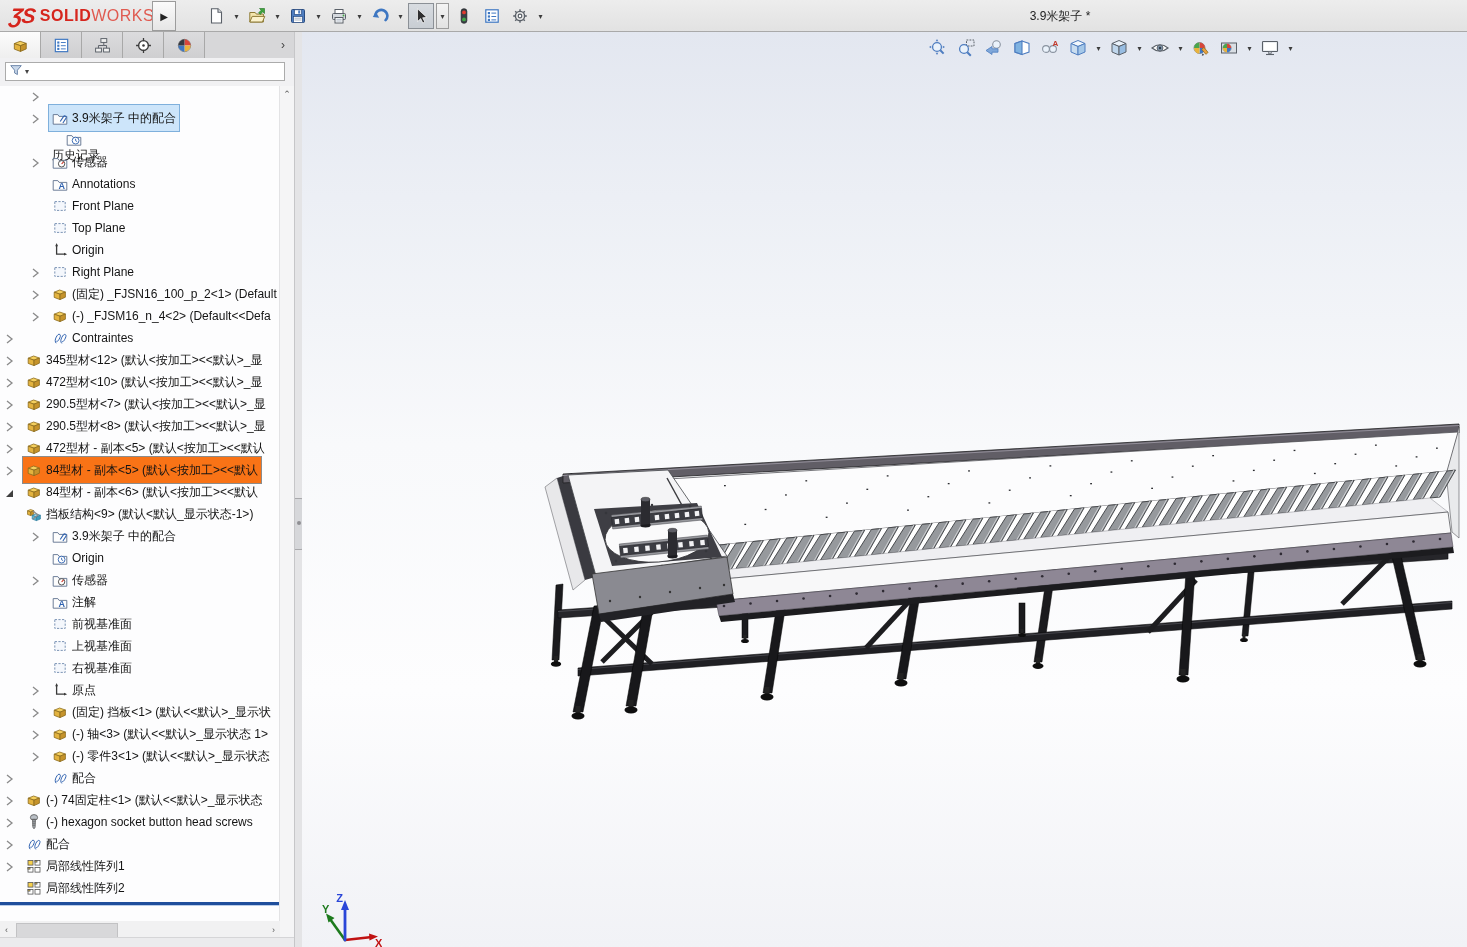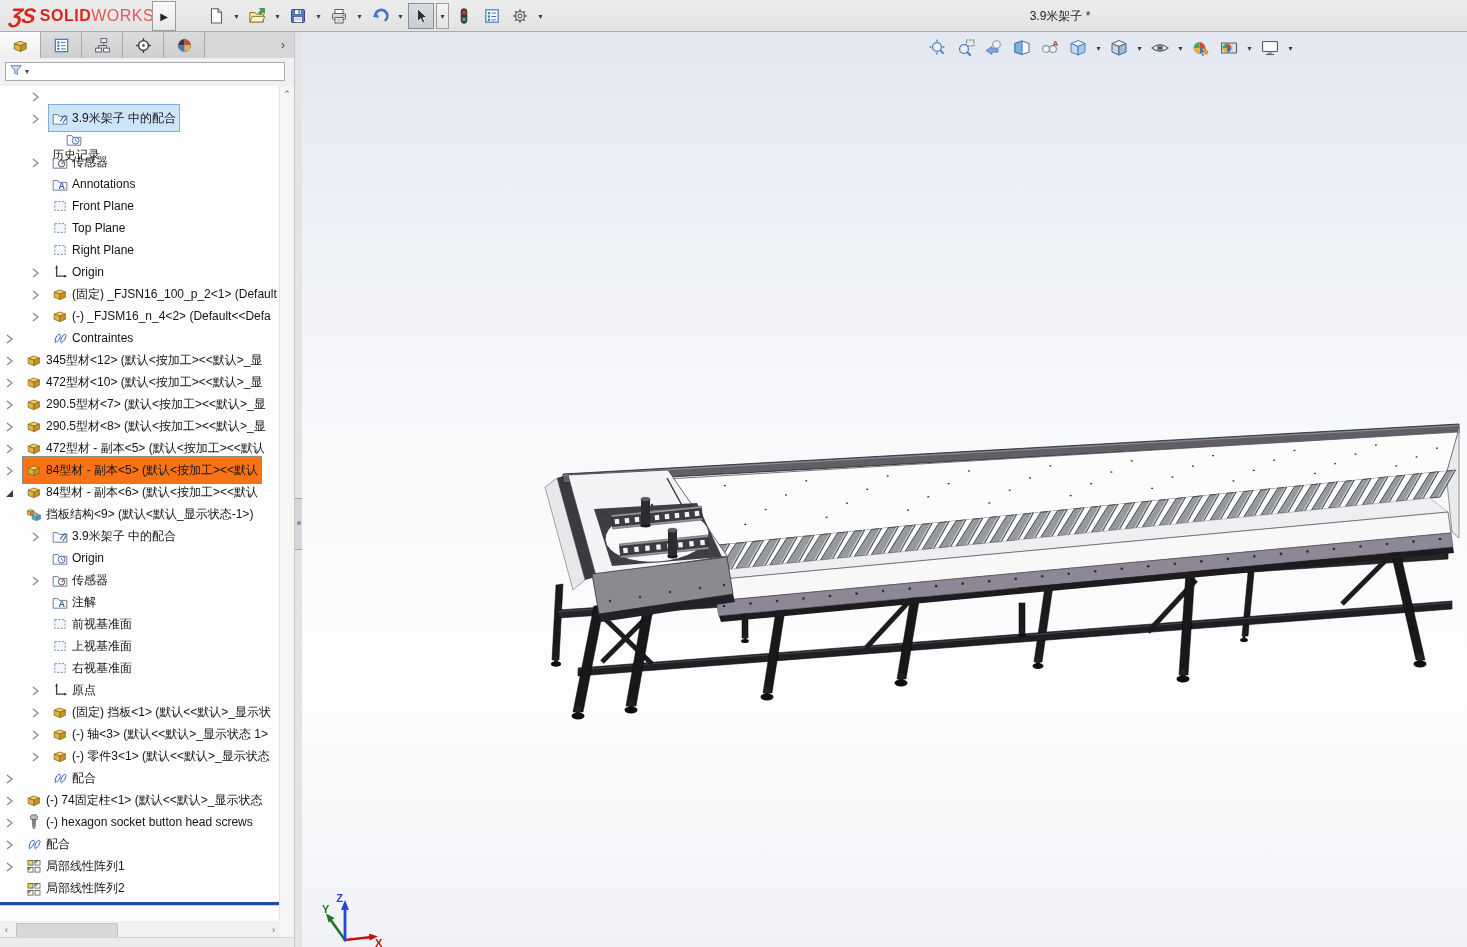--- a/index.html
+++ b/index.html
@@ -296,36 +296,36 @@
               <rect x="2.8" y="3.6" width="10.4" height="8.8" fill="#EDF3FA" fill-opacity="0.55" stroke="#7C94B5" stroke-width="1" stroke-dasharray="2.2,1.4"></rect>
             </svg>
           </span>
           <span class="lbl">Top Plane</span>
         </span>
       </div>
       <div class="trow">
         <span class="cnt" style="left: 48px;">
           <span class="ticon">
             <svg viewBox="0 0 16 16">
-              <rect x="2.8" y="3.6" width="10.4" height="8.8" fill="#EDF3FA" fill-opacity="0.55" stroke="#7C94B5" stroke-width="1" stroke-dasharray="2.2,1.4"></rect>
-            </svg>
-          </span>
-          <span class="lbl">Right Plane</span>
-        </span>
-      </div>
-      <div class="trow">
-        <span class="cnt" style="left: 48px;">
-          <span class="ticon">
-            <svg viewBox="0 0 16 16">
               <path d="M4.6,2.8 V12.2 H13.4" fill="none" stroke="#3A3A3A" stroke-width="1.3"></path>
               <polygon points="4.6,1 3.2,4.2 6,4.2" fill="#3A3A3A"></polygon>
               <polygon points="15.2,12.2 12,10.8 12,13.6" fill="#3A3A3A"></polygon>
             </svg>
           </span>
           <span class="lbl">Origin</span>
+        </span>
+      </div>
+      <div class="trow">
+        <span class="cnt" style="left: 48px;">
+          <span class="ticon">
+            <svg viewBox="0 0 16 16">
+              <rect x="2.8" y="3.6" width="10.4" height="8.8" fill="#EDF3FA" fill-opacity="0.55" stroke="#7C94B5" stroke-width="1" stroke-dasharray="2.2,1.4"></rect>
+            </svg>
+          </span>
+          <span class="lbl">Right Plane</span>
         </span>
       </div>
       <div class="trow">
         <div class="arr" style="left: 28px;"><svg viewBox="0 0 14 14">
             <path d="M5,3 L10,7 L5,11" fill="none" stroke="#8A8A8A" stroke-width="1.3"></path>
           </svg></div>
         <span class="cnt" style="left: 48px;">
           <span class="ticon">
             <svg viewBox="0 0 16 16">
               <polygon points="2.2,6.2 7.6,4 13.4,6 8,8.2" fill="#F4CF5E" stroke="#8A6A1C" stroke-width="0.8" stroke-linejoin="round"></polygon>
@@ -711,21 +711,21 @@
               </g>
             </svg>
           </span>
           <span class="lbl">局部线性阵列1</span>
         </span>
       </div>
       <div class="trow">
         <div class="arr" style="left: 2px;"><svg viewBox="0 0 14 14">
             <path d="M5,3 L10,7 L5,11" fill="none" stroke="#8A8A8A" stroke-width="1.3"></path>
           </svg></div>
-        <span class="cnt" style="left: 22px; align-items: flex-end;">
+        <span class="cnt" style="left: 22px;">
           <span class="ticon">
             <svg viewBox="0 0 16 16">
               <g stroke="#555" stroke-width="0.8">
                 <rect x="2" y="2.5" width="5" height="4.6" fill="#F6D04D"></rect>
                 <rect x="9" y="2.5" width="5" height="4.6" fill="#FFF"></rect>
                 <rect x="2" y="9.5" width="5" height="4.6" fill="#FFF"></rect>
                 <rect x="9" y="9.5" width="5" height="4.6" fill="#FFF"></rect>
                 <rect x="9" y="2.5" width="2" height="1.6" fill="#F6D04D"></rect>
                 <rect x="2" y="9.5" width="2" height="1.6" fill="#F6D04D"></rect>
               </g>

